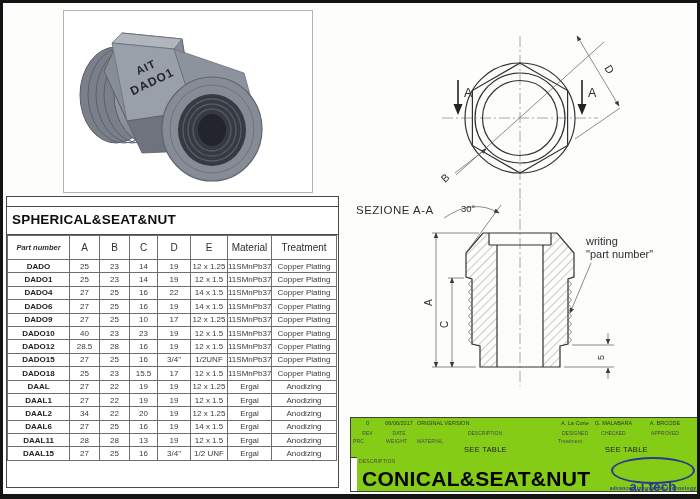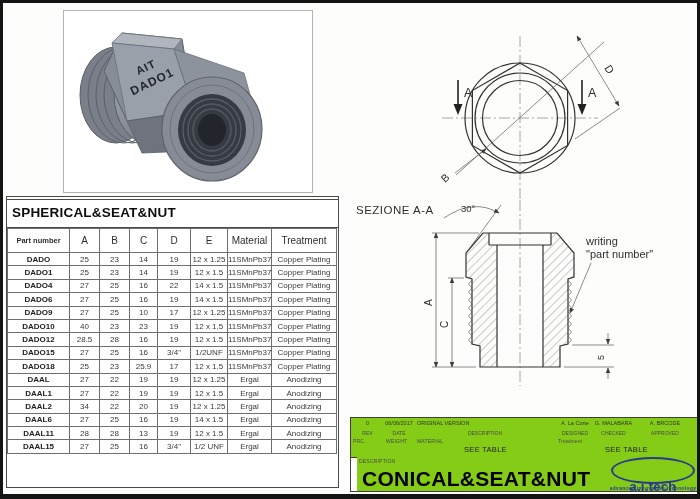--- a/index.html
+++ b/index.html
@@ -6,26 +6,26 @@
   #page{position:relative;width:700px;height:499px;background:#fdfdfc;overflow:hidden;
         font-family:"Liberation Sans",sans-serif;}
   #frame{position:absolute;inset:0;border:3px solid #141414;border-bottom-width:5px;z-index:60;}
   .abs{position:absolute;}
 
   
   #photo-box{left:63px;top:10px;width:248px;height:181px;border:1px solid #b3b3b3;background:#fff;}
 
   
   #table-wrap{left:6px;top:196px;width:331px;height:290px;border:1px solid #4a4a4a;background:#fff;}
-  #table-title{margin-top:2px;height:27px;border-top:1px solid #4a4a4a;border-bottom:1px solid #4a4a4a;
+  #table-title{margin-top:9px;height:27px;border-top:1px solid #4a4a4a;border-bottom:1px solid #4a4a4a;
                line-height:26px;font-weight:bold;font-size:13.5px;letter-spacing:.2px;color:#0d0d0d;padding-left:5px;}
   table{border-collapse:collapse;table-layout:fixed;width:329px;}
   td,th{border:1px solid #6e6e6e;text-align:center;color:#333;white-space:nowrap;overflow:hidden;padding:0;}
   thead th{height:23px;font-size:10px;font-weight:normal;color:#2e2e2e;}
-  thead th.pn{font-size:7.5px;font-weight:bold;}
+  thead th.pn{font-size:7.5px;font-weight:bold;font-style:italic;}
   tbody td{height:12.4px;font-size:8px;color:#3a3a3a;}
   tbody td.pn{font-weight:bold;color:#222;}
 
   
   #drawing{left:348px;top:8px;}
   .cl{stroke:#8f8f8f;stroke-width:.8;stroke-dasharray:11 3 2 3;}
   .thin{stroke:#5a5a5a;stroke-width:.7;}
   .edge{stroke:#333;stroke-width:1.2;fill:none;}
   .dimtext{font-family:"Liberation Sans",sans-serif;fill:#2e2e2e;}
 
@@ -196,21 +196,21 @@
             <td>3/4"</td>
             <td>1/2UNF</td>
             <td>11SMnPb37</td>
             <td>Copper Plating</td>
           </tr>
 
           <tr>
             <td class="pn">DADO18</td>
             <td>25</td>
             <td>23</td>
-            <td>25.9</td>
+            <td>15.5</td>
             <td>17</td>
             <td>12 x 1.5</td>
             <td>11SMnPb37</td>
             <td>Copper Plating</td>
           </tr>
 
           <tr>
             <td class="pn">DAAL</td>
             <td>27</td>
             <td>22</td>

